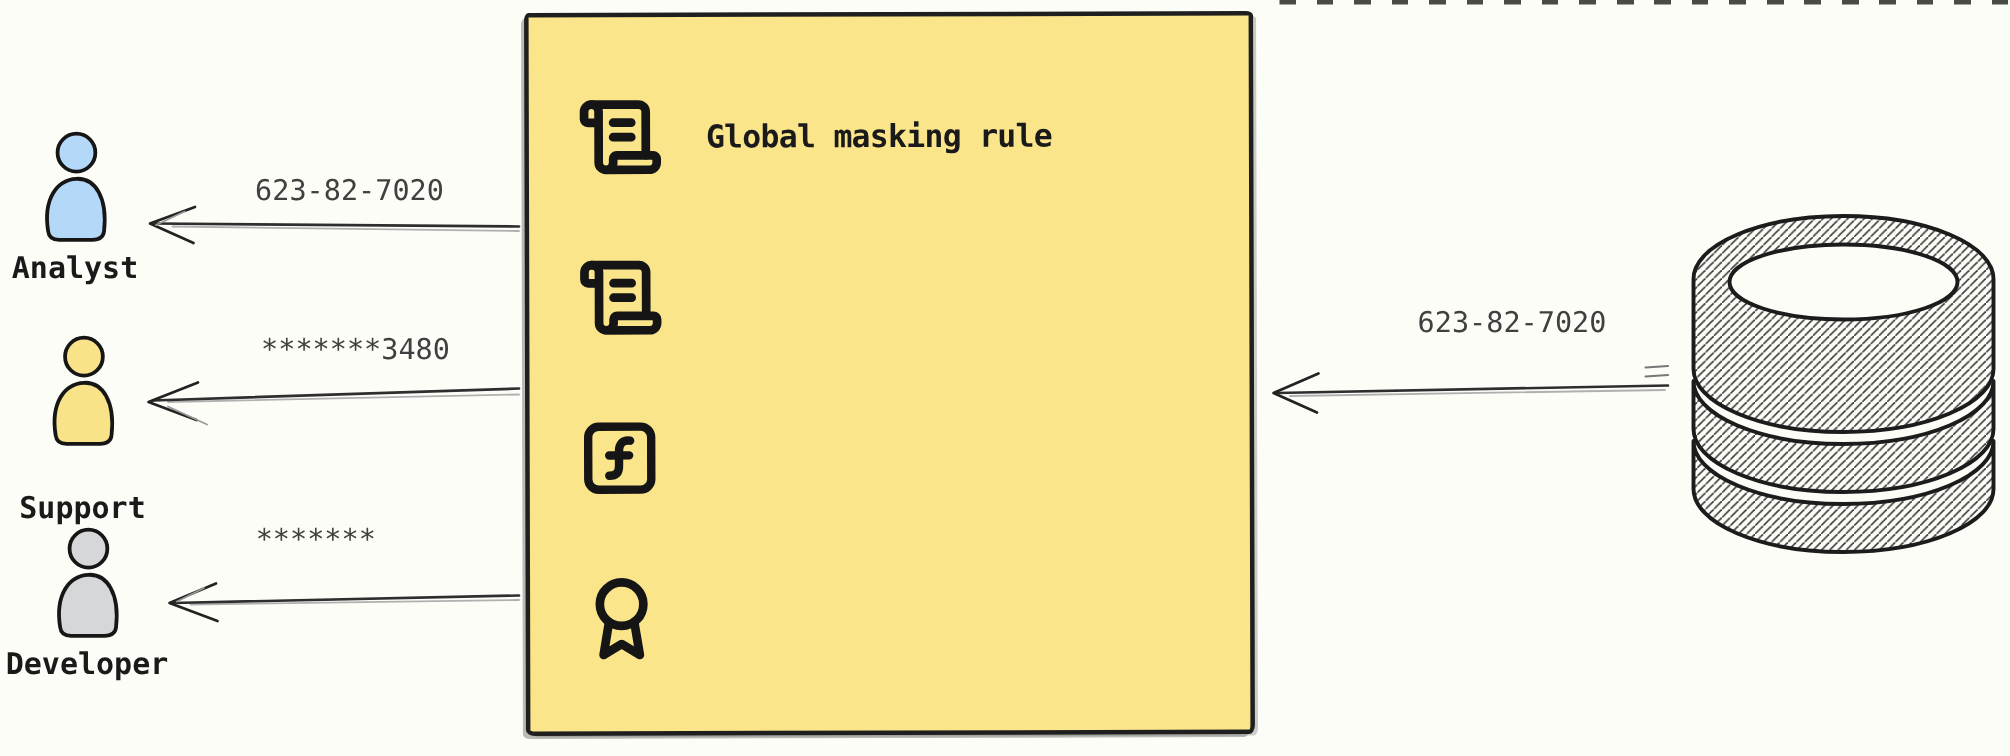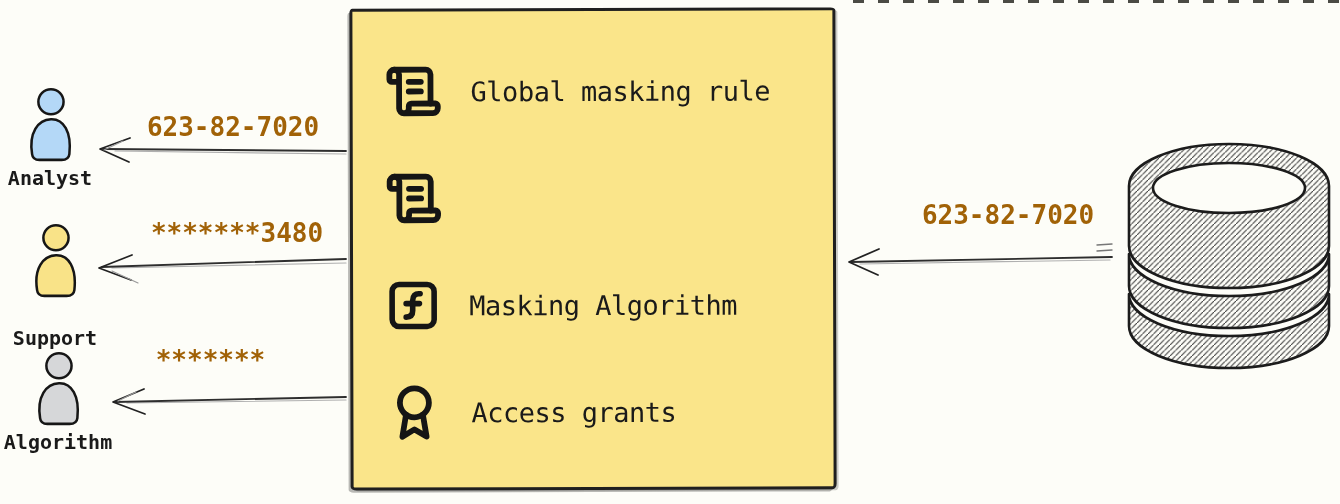--- a/index.html
+++ b/index.html
@@ -29,35 +29,35 @@
     transform:rotate(-0.15deg);
     box-shadow:-3px 3px 0 -1px rgba(130,130,125,.55), 3px 2px 0 -1px rgba(130,130,125,.4);
     padding-top:40px;
   }
   .row{
     display:flex;align-items:center;
     height:80px;margin:0 0 27px 32px;gap:28px;
   }
   .row .icn{flex:0 0 auto;color:#151515;}
   .row .lbl{
-    font-size:27px;font-weight:400;letter-spacing:-0.5px;white-space:pre;
+    font-size:21px;font-weight:700;letter-spacing:-0.5px;white-space:pre;
   }
   
   .persona{
     position:absolute;width:100px;
     display:flex;flex-direction:column;align-items:center;
   }
   .persona .plabel{
     margin-top:2px;font-size:20px;font-weight:600;white-space:pre;
   }
   
   .val{
     position:absolute;height:32px;line-height:32px;
-    font-size:26px;font-weight:700;text-align:center;white-space:pre;
-    color:#a16207;
+    font-size:19px;font-weight:400;text-align:center;white-space:pre;
+    color:#404040;
   }
   .overlay{position:absolute;left:0;top:0;pointer-events:none;}
   .dbwrap{position:absolute;left:1126px;top:118px;}
 </style>
 </head>
 <body>
 
 <div class="canvas">
 
   <div class="dashed-top"></div>
@@ -105,21 +105,21 @@
     </svg>
     <div class="plabel">Support</div>
   </div>
   <div class="val" style="left:142px;top:217px;width:190px;">*******3480</div>
 
   <div class="persona" style="left:8px;top:350px;">
     <svg width="62" height="78" viewBox="0 0 64 78">
       <circle cx="33" cy="15" r="13" stroke="#161616" stroke-width="2.6" fill="#d6d7d9"></circle>
       <path d="M13.5,69 C10,47 19.5,33.5 33,33 C46,32.5 54.5,46 52,69 C51.5,73.5 48,75 44,75 L21,75 C17,75 14,73.5 13.5,69 Z" stroke="#161616" stroke-width="2.6" stroke-linejoin="round" fill="#d6d7d9"></path>
     </svg>
-    <div class="plabel">Algorithm</div>
+    <div class="plabel">Developer</div>
   </div>
   <div class="val" style="left:148px;top:344px;width:125px;">*******</div>
 
   <div class="val" style="left:912px;top:199px;width:192px;">623-82-7020</div>
 
   <div class="box">
 
     <div class="row">
       <svg class="icn" width="58" height="58" viewBox="0 0 24 24" fill="none" stroke="currentColor" stroke-width="2.4" stroke-linecap="round" stroke-linejoin="round">
         <path d="M15 12h-5"></path>
@@ -138,29 +138,27 @@
         <path d="M8 21h12a2 2 0 0 0 2-2v-1a1 1 0 0 0-1-1H11a1 1 0 0 0-1 1v1a2 2 0 1 1-4 0V5a2 2 0 1 0-4 0v2a1 1 0 0 0 1 1h3"></path>
       </svg>
     </div>
 
     <div class="row">
       <svg class="icn" width="56" height="56" viewBox="0 0 24 24" fill="none" stroke="currentColor" stroke-width="2.4" stroke-linecap="round" stroke-linejoin="round">
         <rect width="18" height="18" x="3" y="3" rx="3"></rect>
         <path d="M9 17c2 0 2.8-1 2.8-2.8V10c0-2 1-3.3 3.2-3"></path>
         <path d="M9 11.2h5.7"></path>
       </svg>
-      <span class="lbl">Masking Algorithm</span>
     </div>
 
     <div class="row">
       <svg class="icn" width="58" height="62" viewBox="0 0 24 24" fill="none" stroke="currentColor" stroke-width="2.4" stroke-linecap="round" stroke-linejoin="round">
         <circle cx="12" cy="8" r="6"></circle>
         <path d="M15.477 12.89 17 22l-5-3-5 3 1.523-9.11"></path>
       </svg>
-      <span class="lbl">Access grants</span>
     </div>
 
   </div>
 
   <div class="dbwrap">
     <svg width="206" height="272" viewBox="0 0 206 236">
       <defs>
         <pattern id="hatch" width="5.5" height="5.5" patternUnits="userSpaceOnUse">
           <path d="M-1,6.5 L6.5,-1" stroke="#3c3c3c" stroke-width="1.1" fill="none"></path>
         </pattern>

